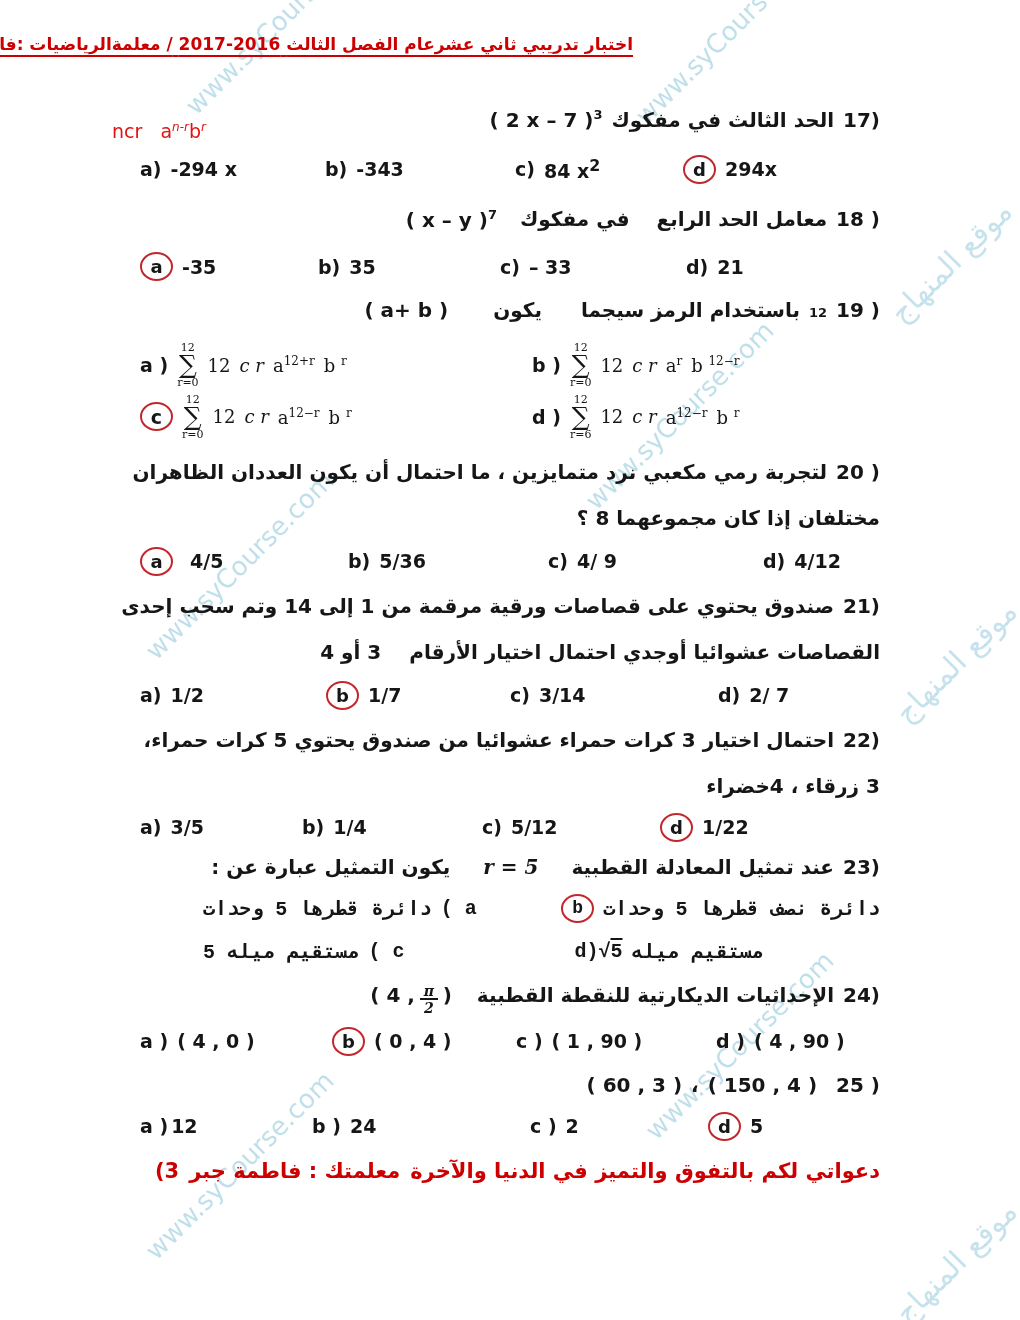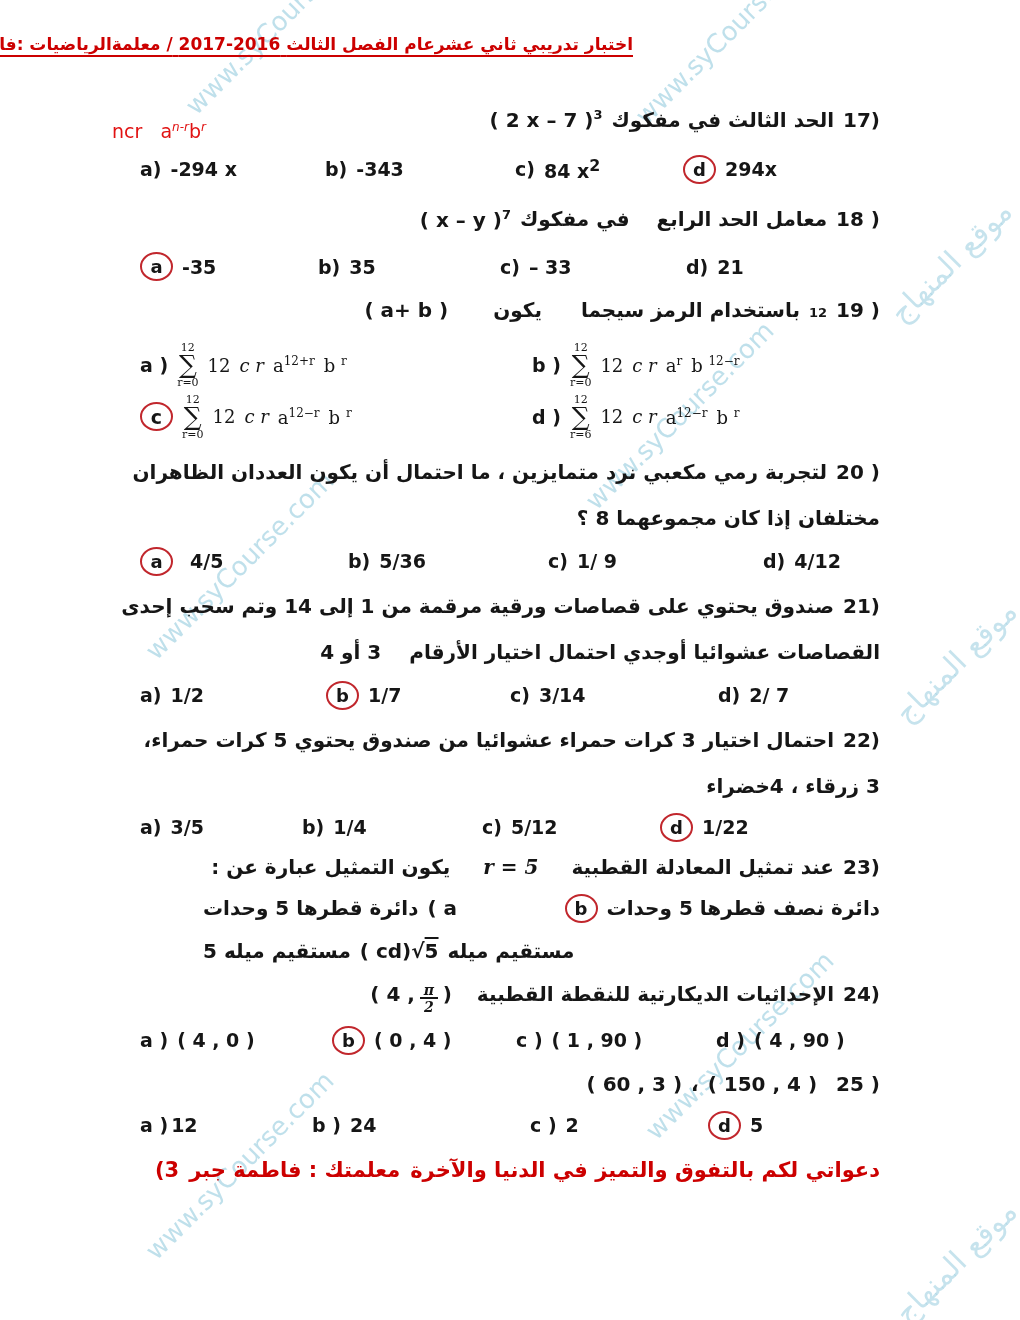--- a/index.html
+++ b/index.html
@@ -28,21 +28,21 @@
   .sum .lim{font-size:11px;}
   .sum .sym{font-size:25px;line-height:0.95;}
   .sig{font-family:"DejaVu Serif",serif;font-weight:400;font-size:18px;}
   .sig .lab{font-family:"DejaVu Sans",sans-serif;font-weight:700;font-size:19px;}
   .vars{font-style:italic;}
   .term sup{font-size:12px;}
   .mathit{font-family:"DejaVu Serif",serif;font-style:italic;font-weight:700;}
   .frac{display:inline-flex;flex-direction:column;align-items:center;line-height:1;font-size:14px;
         font-family:"DejaVu Serif",serif;font-style:italic;font-weight:700;transform:translateY(4px);}
   .frac .fb{border-top:2px solid #161616;padding:1px 4px 0 4px;}
-  .o23row{display:flex;direction:ltr;align-items:center;font-weight:700;font-size:20px;padding-left:85px;}
+  .o23row{display:flex;direction:ltr;align-items:center;font-weight:700;font-size:20px;padding-left:85px;font-family:Liberation Mono, monospace;}
   .o23grp{display:flex;direction:ltr;align-items:center;gap:9px;white-space:nowrap;}
   .rad{text-decoration:overline;}
   .footer{display:flex;direction:rtl;align-items:baseline;gap:10px;color:#cc0000;font-weight:700;
           font-size:21px;margin-top:18px;}
 </style>
 </head>
 <body>
 
 <div class="wm" style="left:190px;top:95px;">www.syCourse.com</div>
 <div class="wm" style="left:640px;top:105px;">www.syCourse.com</div>
@@ -90,21 +90,21 @@
           <span>d</span>
         </span>
         <span>294x</span>
       </div>
   </div>
 
   <div class="q-row" style="margin-bottom:18px;">
     <span class="ltr">18 )</span>
     <span class="ar">معامل الحد الرابع</span>
     <span class="ar" style="margin-right:18px;">في مفكوك</span>
-    <span class="ltr formula" style=""><span>( x – y )</span><sup>7</sup></span>
+    <span class="ltr formula" style="margin-right:14px;"><span>( x – y )</span><sup>7</sup></span>
   </div>
   <div class="opts" style="grid-template-columns:178px 182px 186px 1fr;margin-bottom:14px;">
     <div class="opt">
         <span class="circ">
           <span>a</span>
         </span>
         <span>-35</span>
       </div>
     <div class="opt">
         <span>b)</span>
@@ -191,21 +191,21 @@
           <span>a</span>
         </span>
         <span style="margin-left:8px;">4/5</span>
       </div>
     <div class="opt">
         <span>b)</span>
         <span>5/36</span>
       </div>
     <div class="opt">
         <span>c)</span>
-        <span>1/ 9</span>
+        <span>4/ 9</span>
       </div>
     <div class="opt">
         <span>d)</span>
         <span>4/12</span>
       </div>
   </div>
 
   <div class="q-row q-multi" style="flex-wrap:wrap;margin-bottom:10px;">
     <span class="ltr">21)</span>
     <span class="ar">صندوق يحتوي على قصاصات ورقية مرقمة من 1 إلى 14 وتم سحب إحدى</span>
@@ -277,21 +277,21 @@
           <span>b</span>
         </span>
       <span class="ar" dir="rtl">دائرة نصف قطرها 5 وحدات</span>
     </div>
   </div>
   <div class="o23row" style="margin-bottom:16px;">
     <div class="o23grp">
       <span class="ar" dir="rtl">مستقيم ميله 5</span>
       <span class="ltr">( c</span>
     </div>
-    <div class="o23grp" style="">
+    <div class="o23grp" style="margin-left:170px;">
       <span class="ltr"><span>d)</span><span>√</span><span class="rad">5</span></span>
       <span class="ar" dir="rtl">مستقيم ميله</span>
     </div>
   </div>
 
   <div class="q-row" style="margin-bottom:16px;">
     <span class="ltr">24)</span>
     <span class="ar">الإحداثيات الديكارتية للنقطة القطبية</span>
     <span class="ltr" style="display:inline-flex;align-items:center;gap:5px;margin-right:16px;">
       <span>(  4  ,</span>

